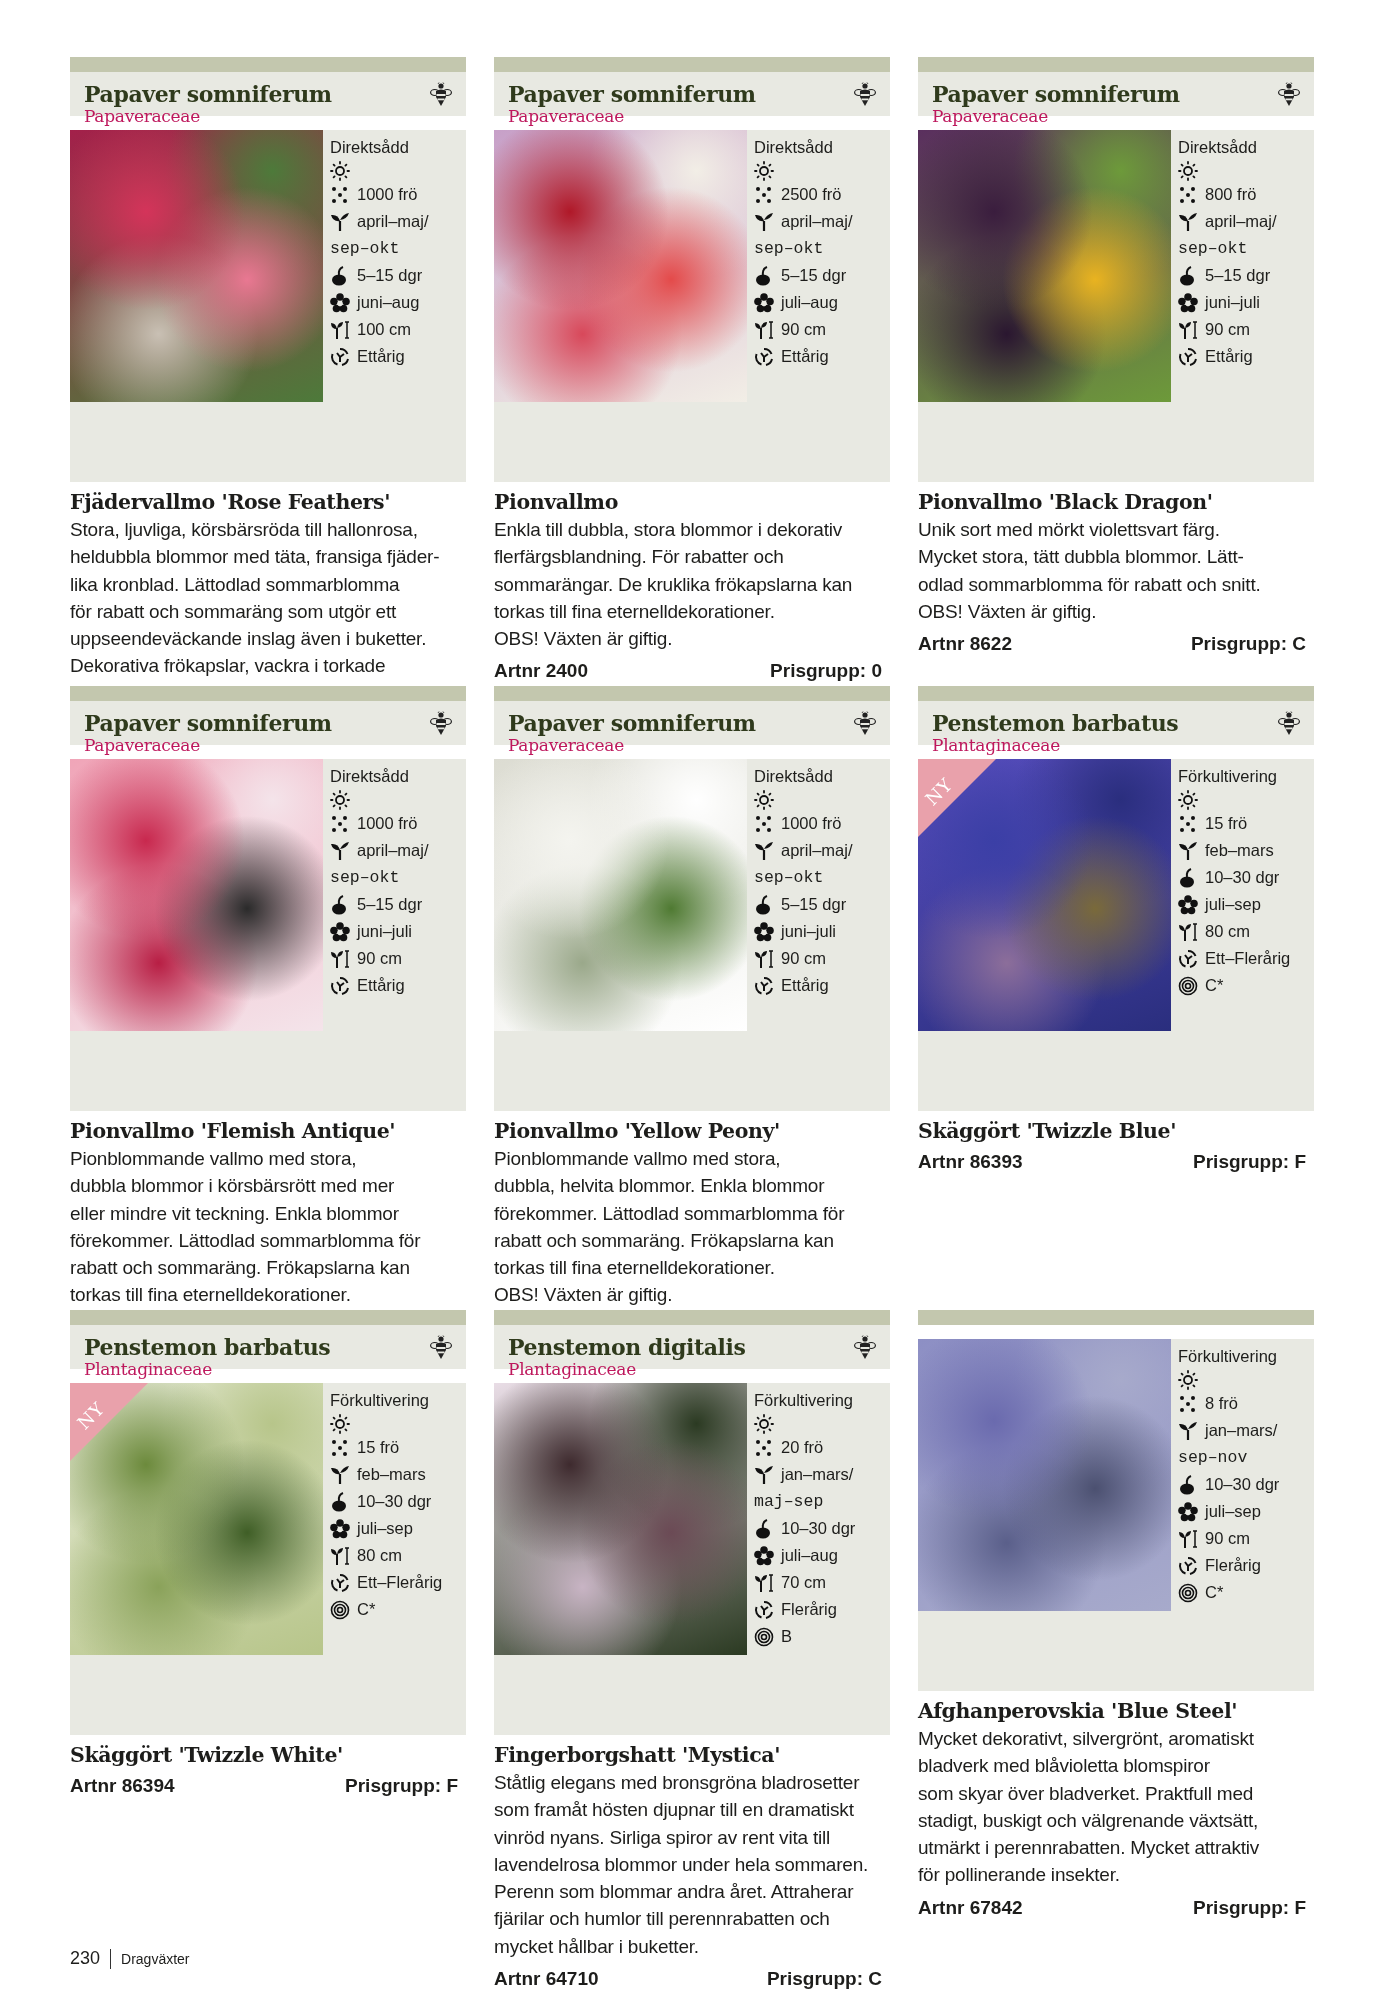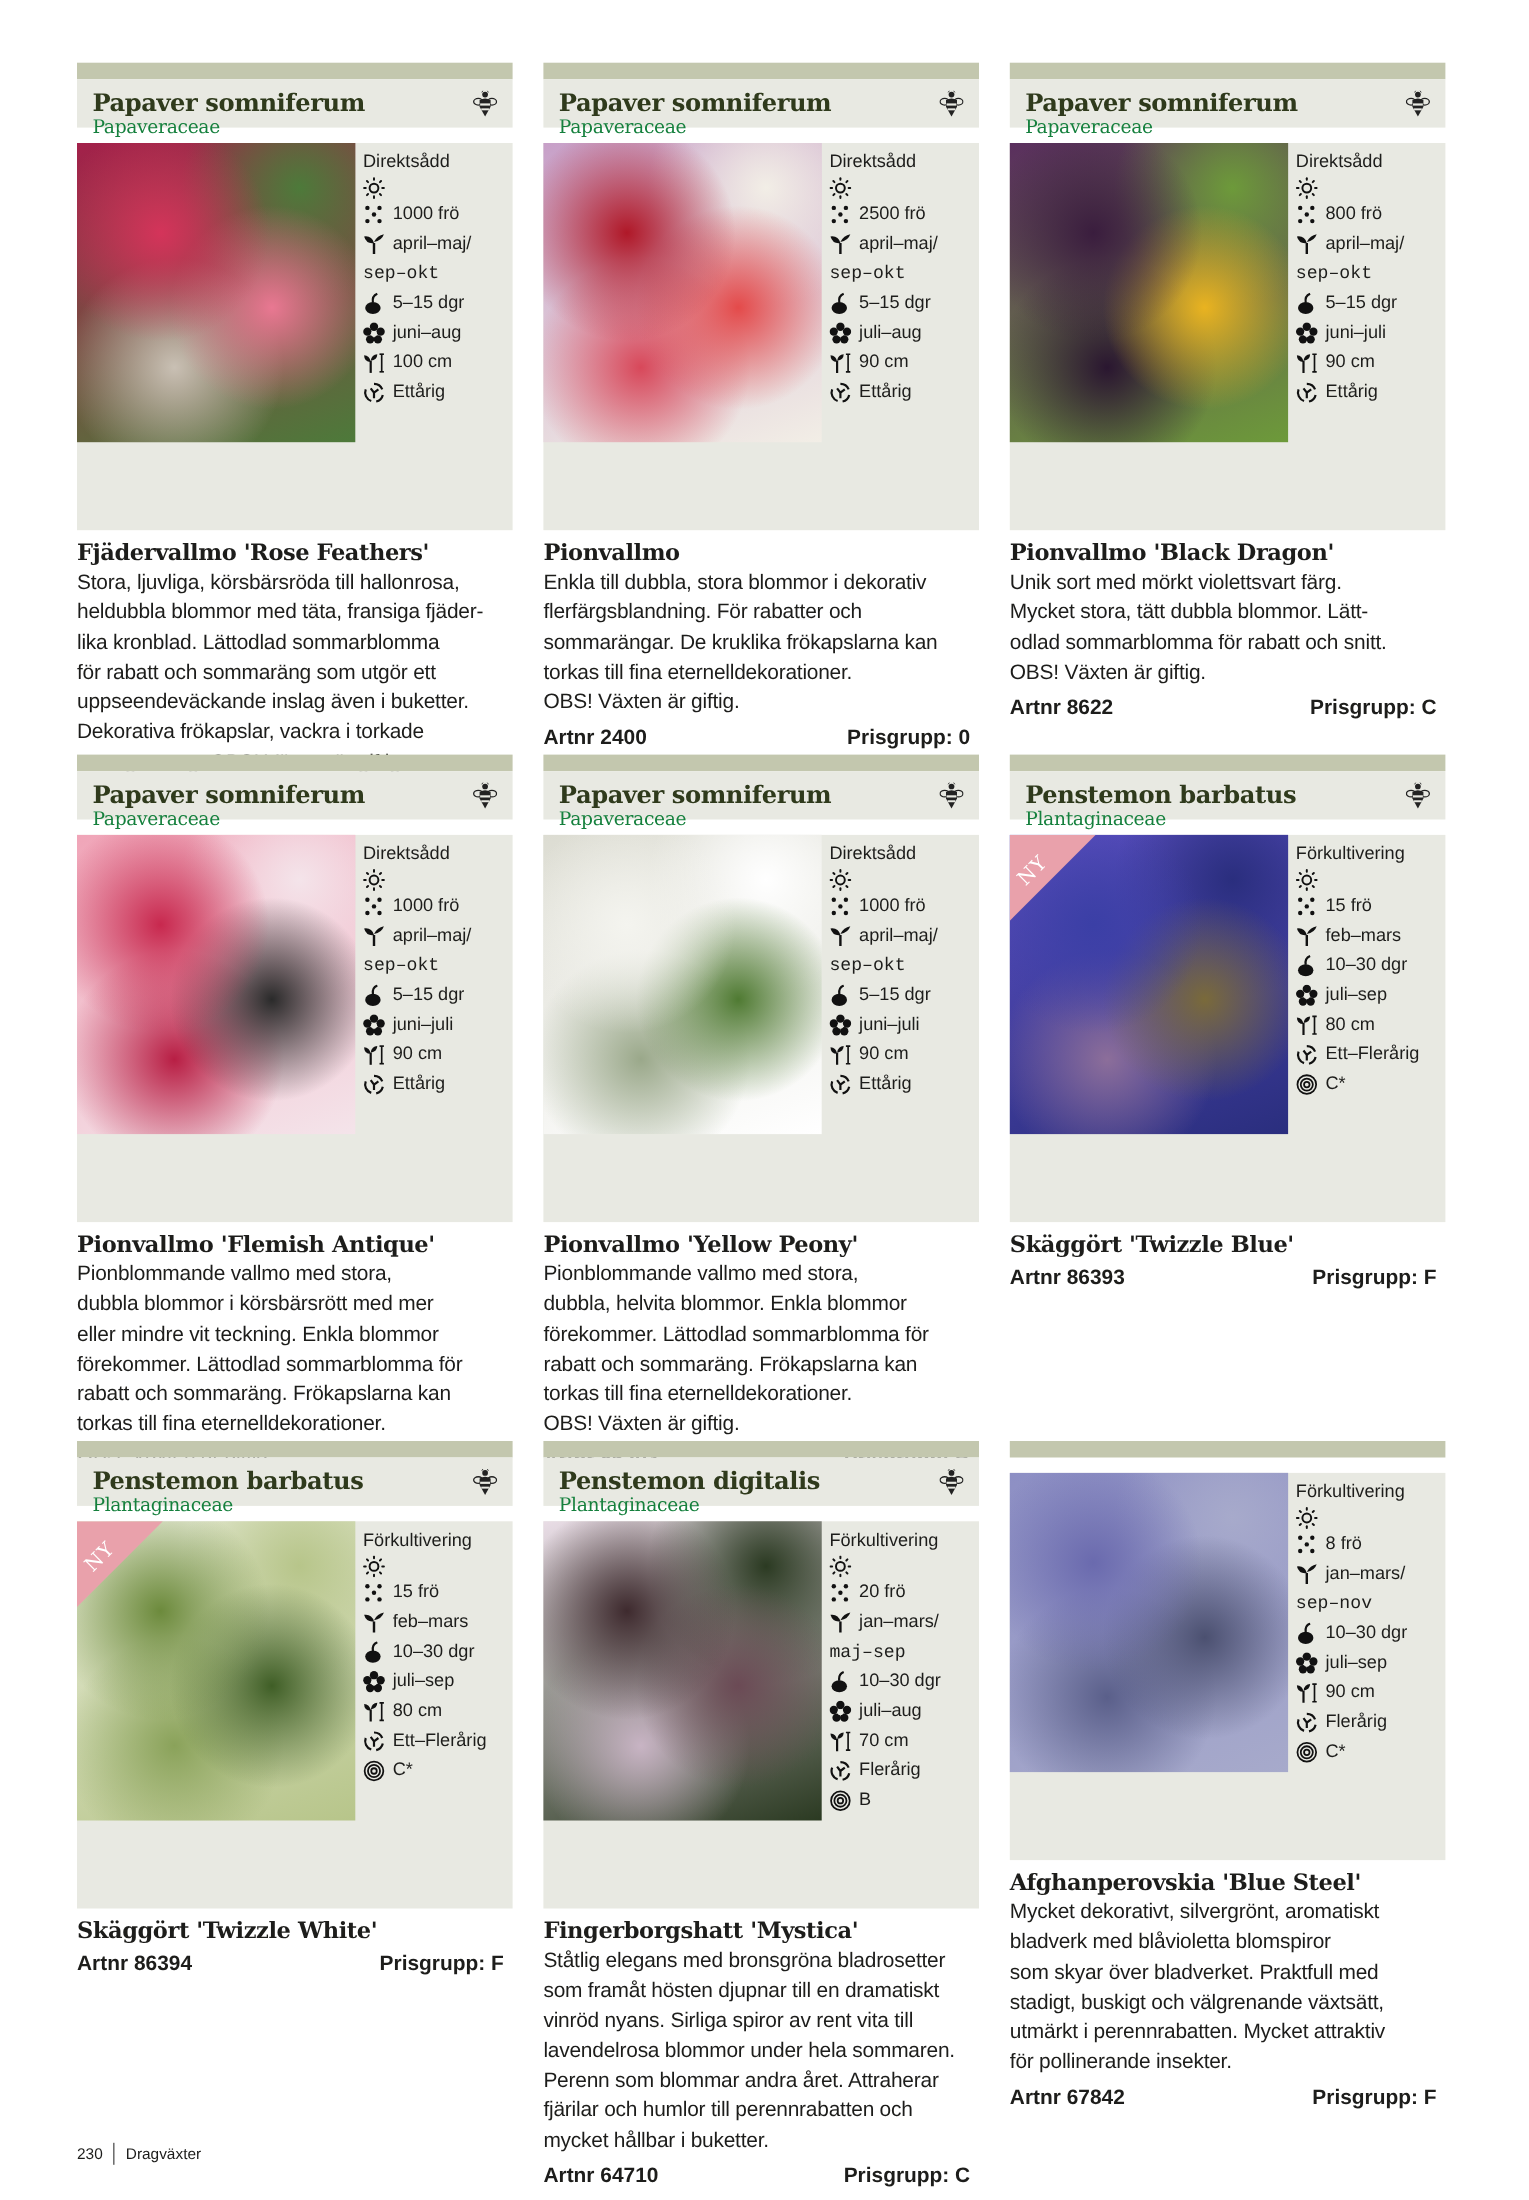--- a/index.html
+++ b/index.html
@@ -3,40 +3,40 @@
 <meta charset="utf-8">
 <style>
   html, body { margin:0; padding:0; }
   body { width:1390px; height:2000px; background:#ffffff; position:relative; overflow:hidden;
          font-family:"Liberation Sans", "DejaVu Sans", sans-serif; color:#1d1d1b; }
   .card { position:absolute; width:396px; }
   .band { height:15px; background:#c3c7ae; }
   .head { background:#e8e9e2; height:44px; position:relative; padding:0 14px; }
   .latin { font-family:"DejaVu Serif", "Liberation Serif", serif; font-weight:bold; font-size:22px;
            color:#2f3a1c; position:absolute; left:14px; top:9px; letter-spacing:-0.4px; white-space:nowrap; }
-  .family { font-family:"DejaVu Serif", "Liberation Serif", serif; font-size:17px; color:#15803d;
+  .family { font-family:"DejaVu Serif", "Liberation Serif", serif; font-size:17px; color:#be185d;
             position:absolute; left:14px; top:34px; letter-spacing:-0.3px; }
   .bee { position:absolute; right:14px; top:10px; width:22px; height:26px; }
   .body { background:#e8e9e2; height:352px; position:relative; margin-top:14px; }
   .photo { position:absolute; left:0; top:0; width:253px; height:272px; overflow:hidden; }
   .ny { position:absolute; left:0; top:0; width:0; height:0; }
   .ny-tri { position:absolute; left:0; top:0; width:0; height:0;
             border-top:78px solid #e9a1ab; border-right:78px solid transparent; }
   .ny-text { position:absolute; left:6px; top:22px; transform:rotate(-45deg); color:#fff;
              font-family:"DejaVu Serif", serif; font-size:18px; letter-spacing:1px; }
   .info { position:absolute; left:260px; top:4px; width:136px; font-size:16.5px; line-height:27px; }
   .info .row { display:flex; align-items:center; white-space:nowrap; }
   .info .ic { width:20px; height:20px; margin-right:7px; flex:0 0 20px; }
   .info .cont { padding-left:0;font-family:Liberation Mono, monospace; }
   .title { font-family:"DejaVu Serif", "Liberation Serif", serif; font-weight:bold; font-size:20.5px;
            margin-top:8px; letter-spacing:-0.4px; white-space:nowrap; }
   .desc { font-size:19px; line-height:27.3px; margin-top:2px; letter-spacing:-0.2px; white-space:pre-line; }
   .foot { display:flex; justify-content:space-between; font-weight:bold; font-size:19px; margin-top:8px; padding-right:8px; }
   .pagefoot { position:absolute; left:70px; top:1948px; font-size:17px; display:flex; align-items:center; }
-  .pagefoot .num { font-size:14px; }
+  .pagefoot .num { font-size:18px; }
   .pagefoot .sep { width:1px; height:20px; background:#333; margin:0 10px; }
   .pagefoot .sec { font-size:14px; }
 </style>
 </head>
 <body>
 
 <div id="cards">
   <div class="card" style="left: 70px; top: 57px;">
     <div class="band"></div>
     <div class="head">

